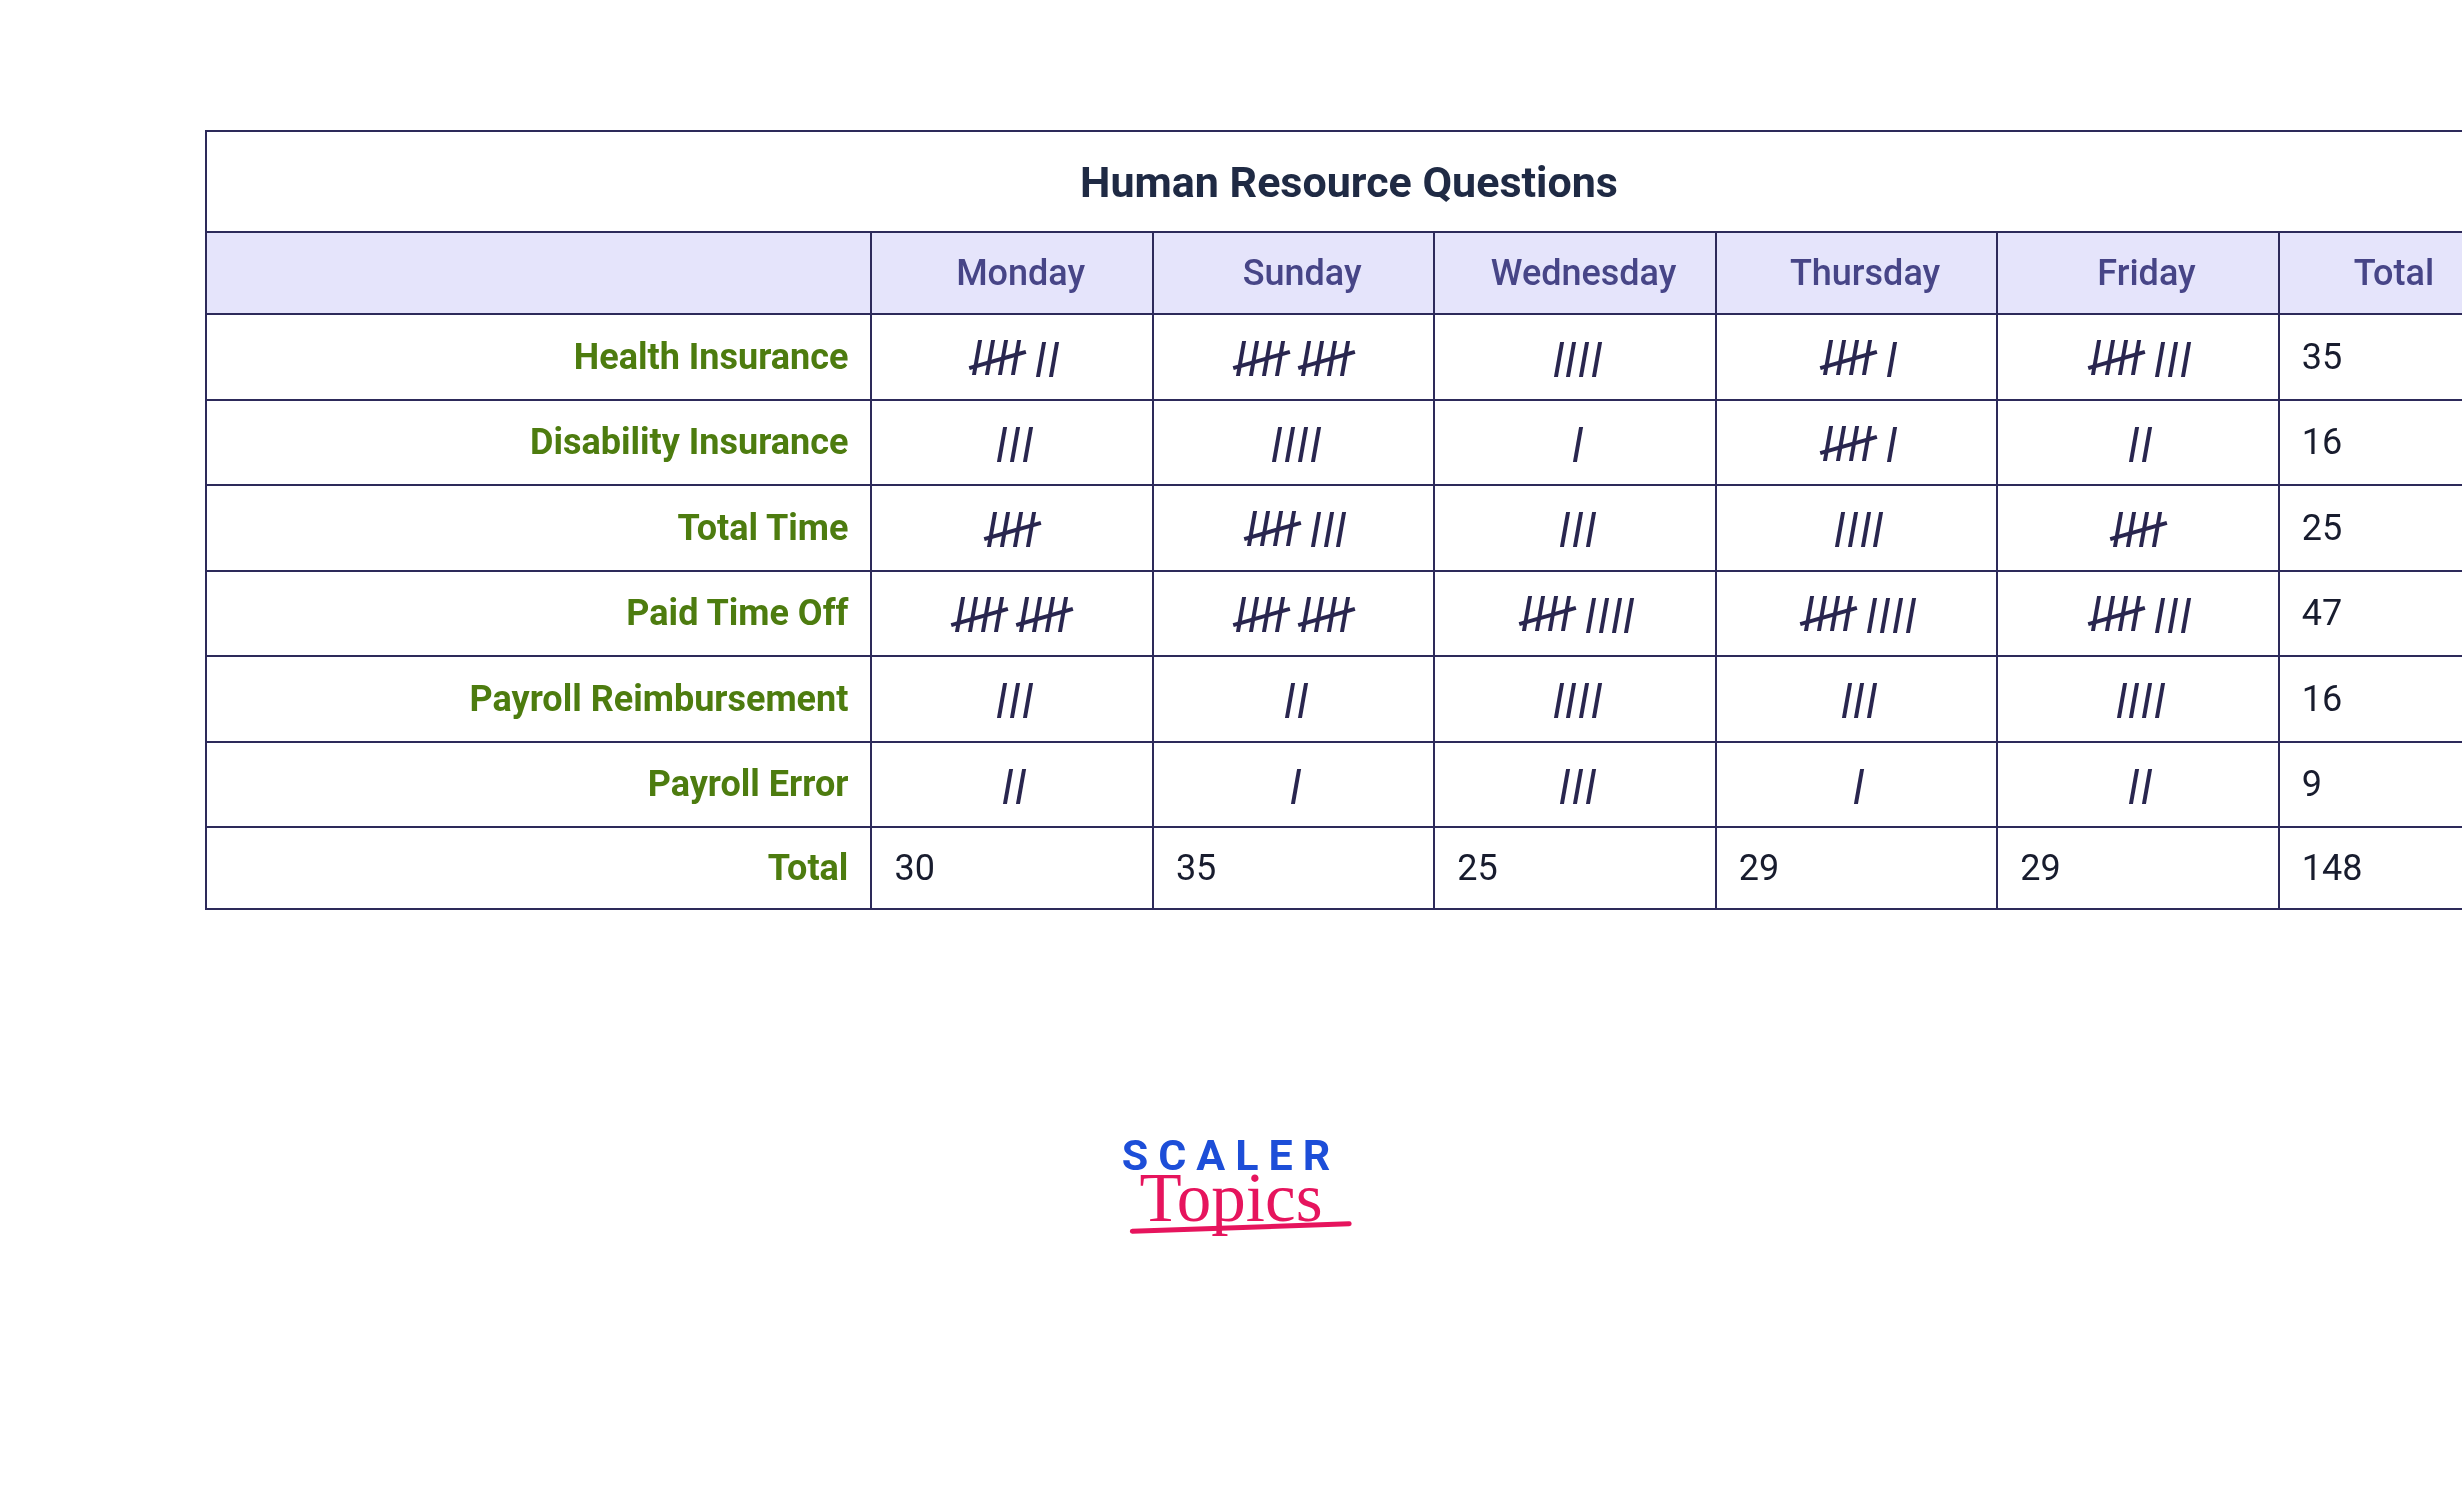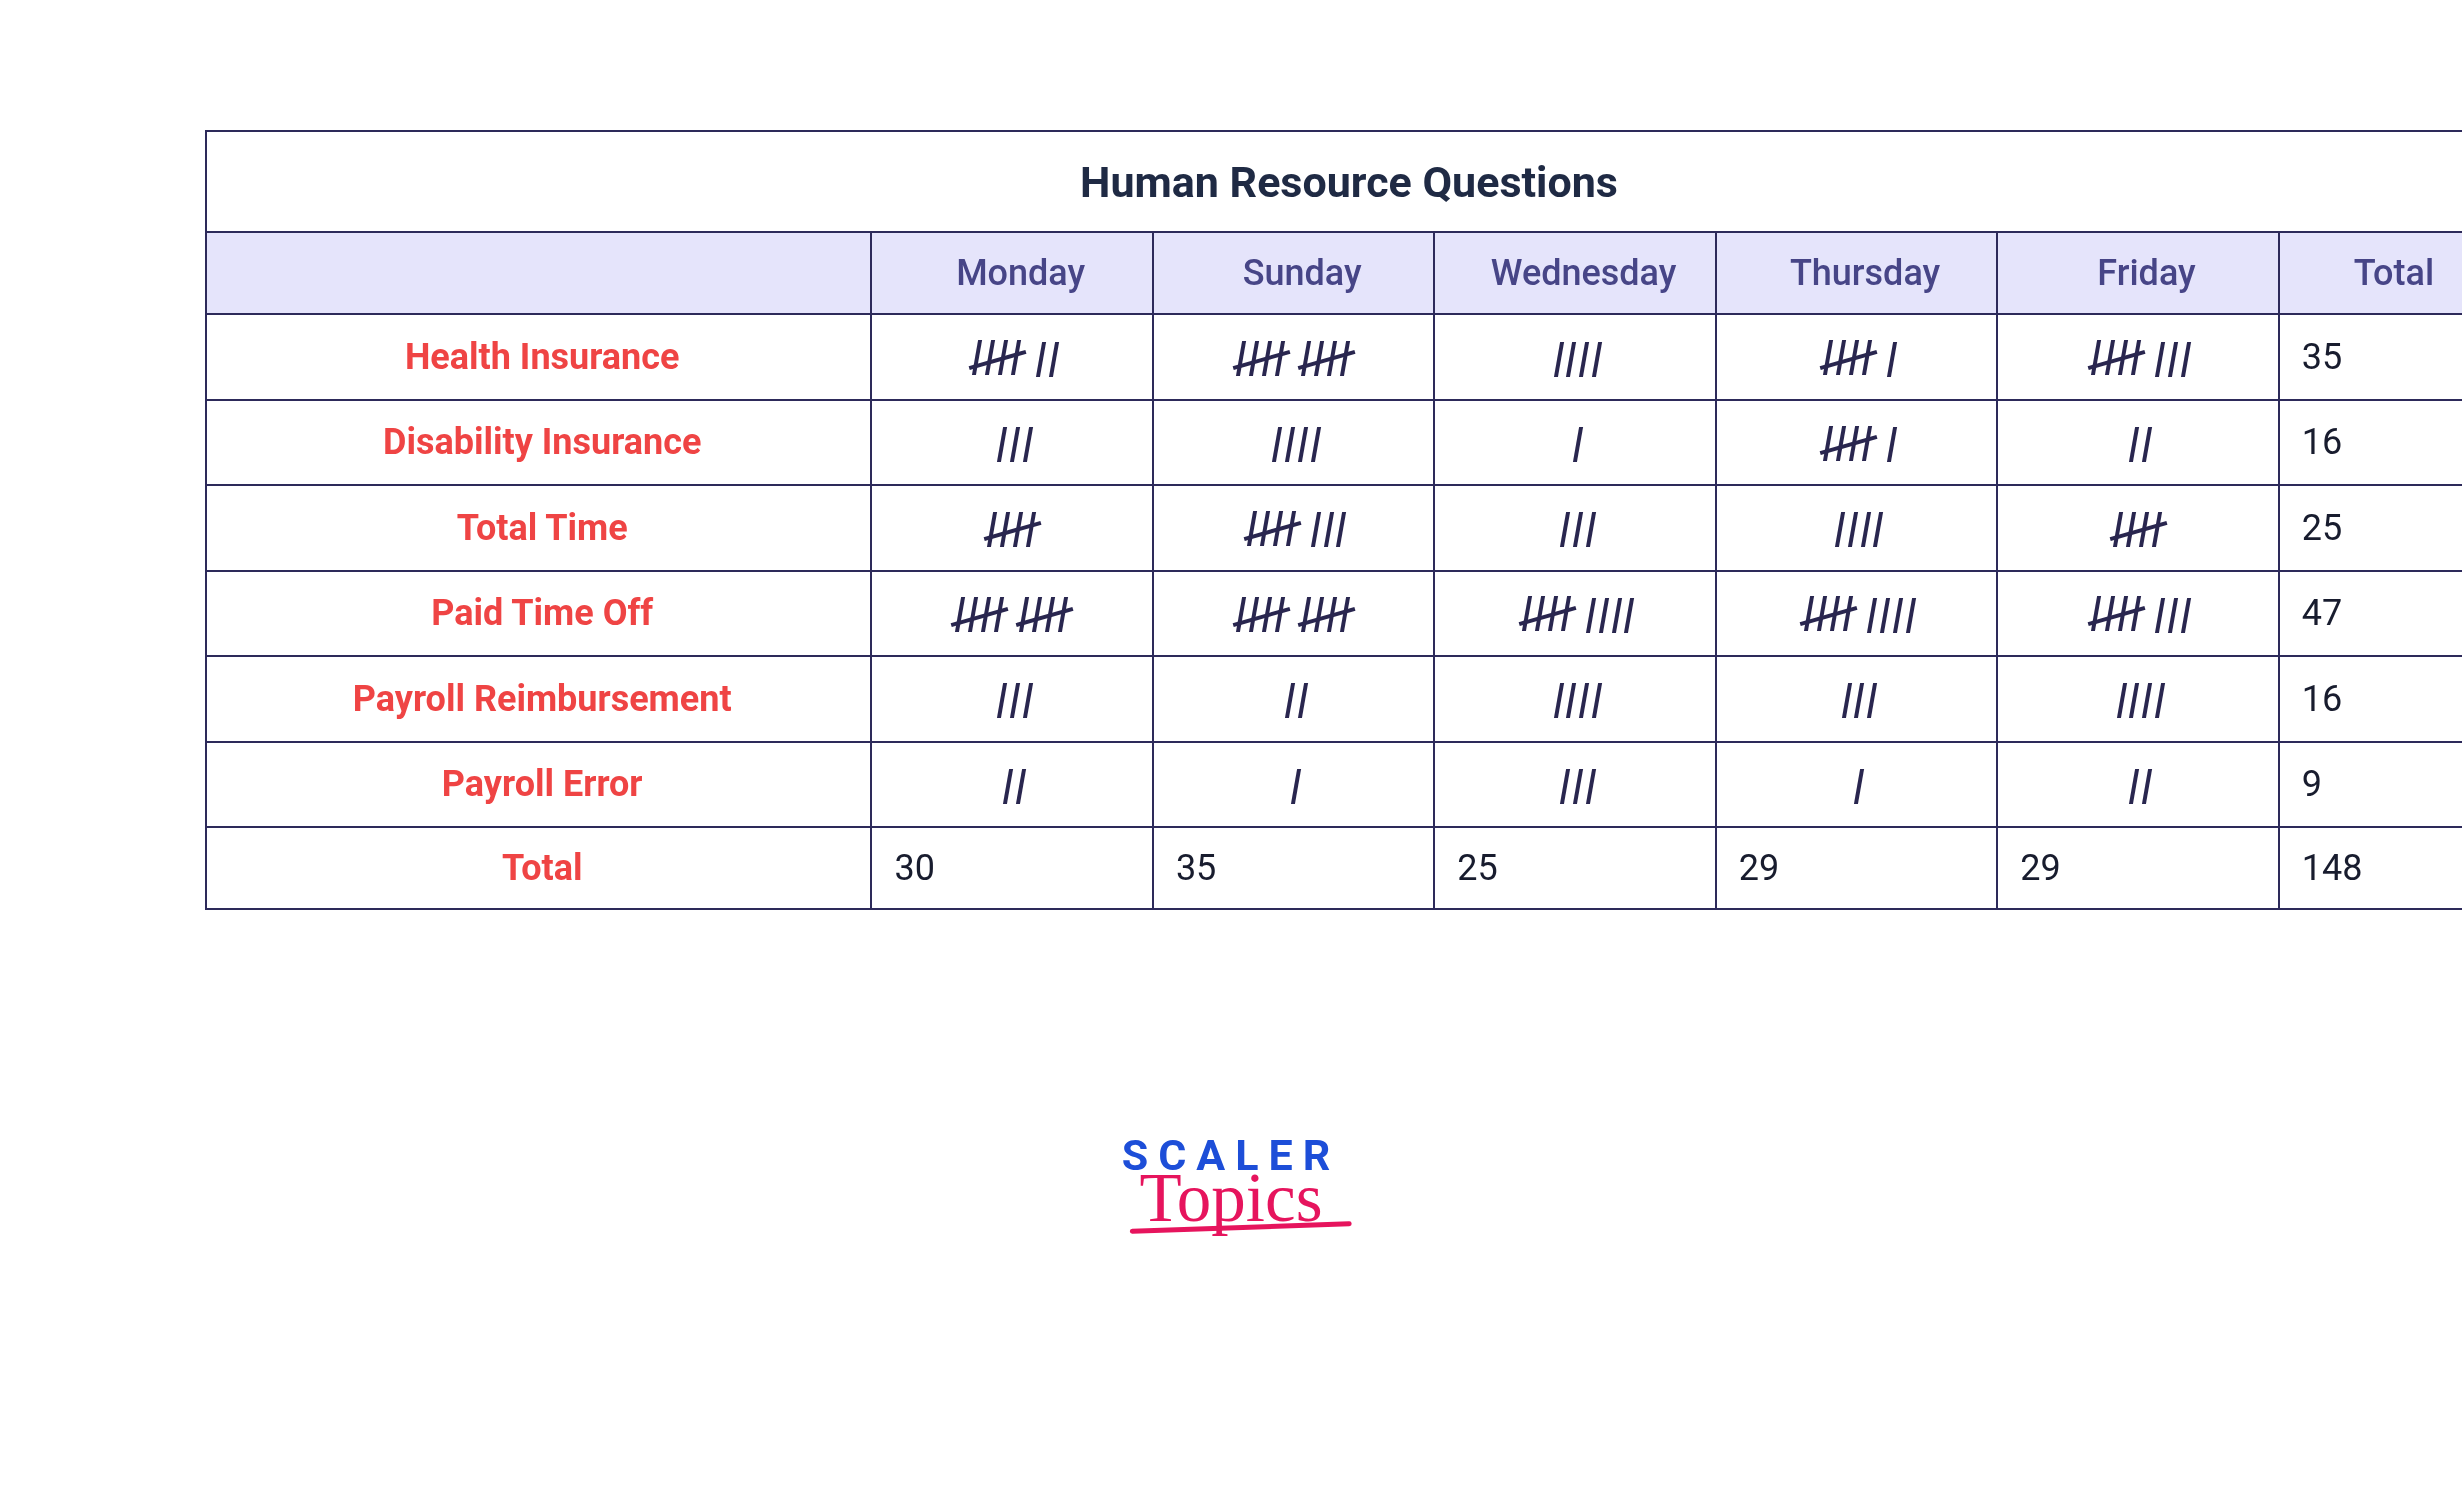--- a/index.html
+++ b/index.html
@@ -38,23 +38,23 @@
     padding:24.6px 0;
   }
   .day-head {
     background:#e5e4fb;
     color:#474587;
     text-align:center;
     font-weight:500;
     padding-left:39px;
   }
   .rowhead-cell {
-    text-align:center;
+    text-align:right;
     font-weight:700;
-    color:#ef4444;
+    color:#4d7c0f;
     padding-left:29px;
   }
   .tally-cell {
     text-align:center;
     color:#29264f;
     font-weight:400;
     white-space:nowrap;
   }
   .val-cell {
     text-align:left;

